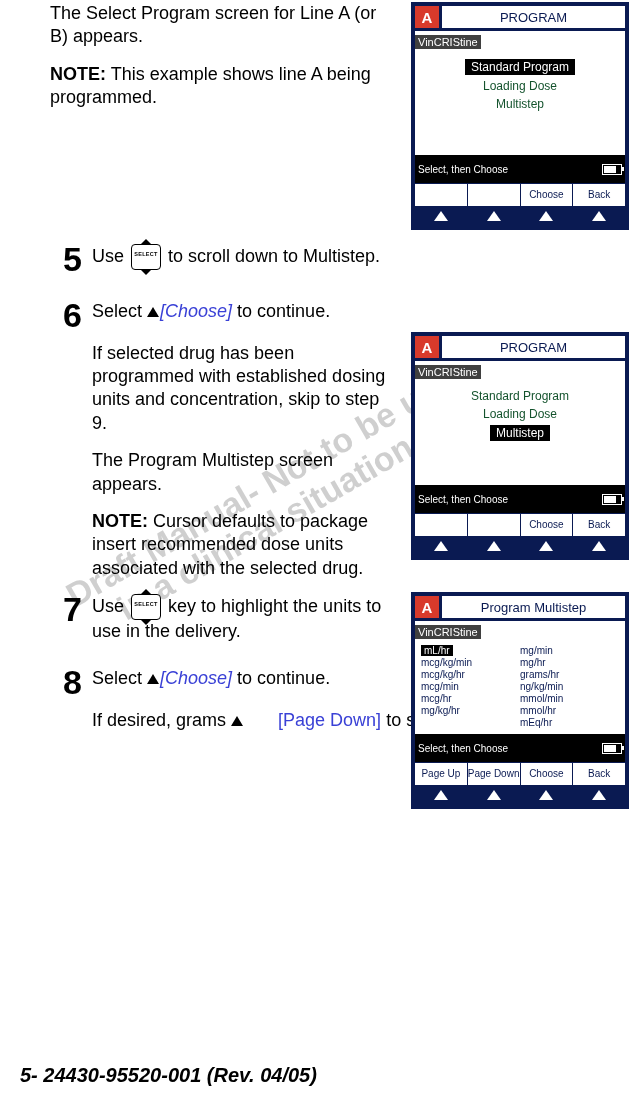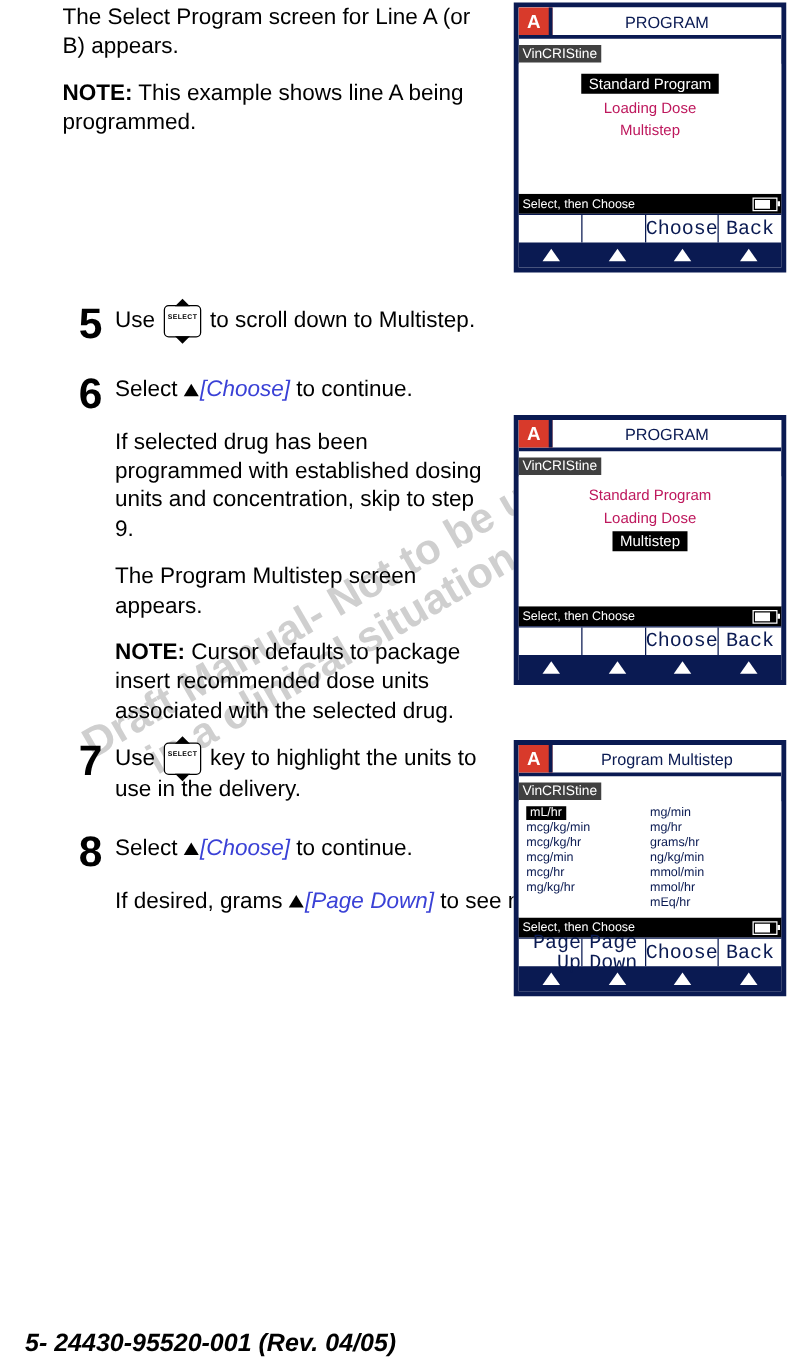--- a/index.html
+++ b/index.html
@@ -21,28 +21,28 @@
   .watermark{position:absolute;left:60px;top:580px;transform:rotate(-30deg);transform-origin:left top;font-size:34px;font-weight:bold;color:#bbb;pointer-events:none;line-height:1.1;opacity:0.7;white-space:nowrap;}
   .footer{position:absolute;bottom:8px;left:20px;right:20px;display:flex;justify-content:flex-start;font-family:Arial,Helvetica,sans-serif;font-size:20px;font-weight:bold;font-style:italic;}
   
   .device-wrap{position:absolute;right:4px;width:220px;}
   .device{border:4px solid #0a1a52;background:#fff;width:210px;}
   .dev-hdr{display:flex;height:22px;background:#fff;border-bottom:3px solid #0a1a52;}
   .dev-a{width:24px;background:#d83a2b;color:#fff;font-weight:bold;font-size:15px;display:flex;align-items:center;justify-content:center;border-right:3px solid #0a1a52;}
   .dev-title{flex:1;color:#0a1a52;font-size:13px;display:flex;align-items:center;justify-content:center;}
   .dev-drug{background:#404040;color:#fff;font-size:11px;padding:1px 3px;display:inline-block;margin:0;}
   .dev-body{background:#fff;min-height:98px;padding:4px 2px 2px;position:relative;}
-  .opt{color:#be185d;font-size:12px;text-align:center;margin:4px 0;}
+  .opt{color:#14532d;font-size:12px;text-align:center;margin:4px 0;}
   .opt.sel{background:#000;color:#fff;display:block;margin:4px auto;padding:1px 6px;width:fit-content;}
-  .dev-bar{display:flex;align-items:center;background:#000;color:#fff;font-size:10px;height:16px;padding:0 3px;justify-content:space-between;}
+  .dev-bar{display:flex;align-items:center;background:#000;color:#fff;font-size:10px;height:28px;padding:0 3px;justify-content:space-between;}
   .bat{width:18px;height:9px;border:1px solid #fff;position:relative;display:inline-block;}
   .bat::after{content:"";position:absolute;right:-3px;top:2px;width:2px;height:4px;background:#fff;}
   .bat .fill{position:absolute;left:1px;top:1px;bottom:1px;width:4px;background:#fff;box-shadow:4px 0 0 #fff,8px 0 0 #fff;}
   .soft{display:flex;height:22px;border-top:1px solid #0a1a52;}
-  .soft div{flex:1;border-left:1px solid #0a1a52;color:#0a1a52;font-size:16px;display:flex;align-items:center;justify-content:center;text-align:center;line-height:1;font-family:Liberation Mono, monospace;}
+  .soft div{flex:1;border-left:1px solid #0a1a52;color:#0a1a52;font-size:10px;display:flex;align-items:center;justify-content:center;text-align:center;line-height:1;}
   .soft div:first-child{border-left:none;text-align:right;}
   .arrow-row{display:flex;height:20px;background:#0a1a52;}
   .arrow-row div{flex:1;display:flex;align-items:center;justify-content:center;}
   .arrow-row .t{width:0;height:0;border-left:7px solid transparent;border-right:7px solid transparent;border-bottom:10px solid #fff;}
   .units{display:flex;font-size:10px;color:#0a1a52;padding:3px 6px 5px;}
   .units .col{flex:1;}
   .units .col div{margin:1px 0;}
   .units .sel{background:#000;color:#fff;display:inline-block;padding:0 3px;}
 </style>
 </head>
@@ -98,21 +98,21 @@
     <div style="height:14px;"></div>
 
     <div class="row">
       <div class="step-num">8</div>
       <div class="step-text">
         <span>Select </span><span class="tri"></span><span class="blue" style="font-style:italic;">[Choose]</span><span> to continue.</span>
       </div>
     </div>
 
     <div class="block" style="margin-top:6px;width:520px;">
-      <span>If desired, grams </span><span class="tri"></span><span class="blue" style="font-style:italic;">[Page Down]</span><span> to see more units of</span>
+      <span>If desired, grams </span><span class="tri"></span><span class="blue" style="margin-left:34px;">[Page Down]</span><span> to see more units of</span>
     </div>
 
   </div>
 
   <div class="device-wrap" style="top:0;">
     <div class="device">
       <div class="dev-hdr">
         <div class="dev-a">A</div>
         <div class="dev-title">PROGRAM</div>
       </div>

